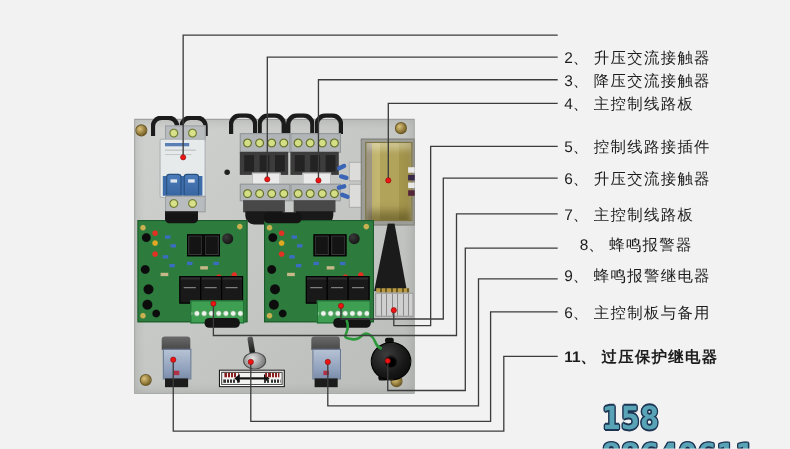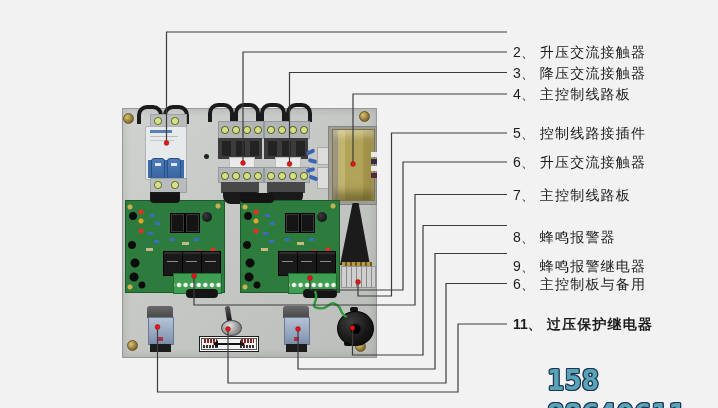--- a/index.html
+++ b/index.html
@@ -288,19 +288,19 @@
       <polyline points="157.5,327 157.5,392 458,392 458,324 507,324" fill="none" stroke="#3c3c3c" stroke-width="1.2"></polyline>
       <circle cx="157.5" cy="327" r="2.4" fill="#ee1414" stroke="#7a0a0a" stroke-width="0.5"></circle>
     </svg>
 
   <div class="lbl" style="top:42px;"><span class="num">2、</span><span>升压交流接触器</span></div>
   <div class="lbl" style="top:62.5px;"><span class="num">3、</span><span>降压交流接触器</span></div>
   <div class="lbl" style="top:84px;"><span class="num">4、</span><span>主控制线路板</span></div>
   <div class="lbl" style="top:123px;"><span class="num">5、</span><span>控制线路接插件</span></div>
   <div class="lbl" style="top:152px;"><span class="num">6、</span><span>升压交流接触器</span></div>
   <div class="lbl" style="top:184.5px;"><span class="num">7、</span><span>主控制线路板</span></div>
-  <div class="lbl" style="top:227px;"><span class="num">8、</span><span>蜂鸣报警器</span></div>
-  <div class="lbl" style="top:256px;"><span class="num">9、</span><span>蜂鸣报警继电器</span></div>
+  <div class="lbl" style="top:212px;margin-left:14px;"><span class="num">8、</span><span>蜂鸣报警器</span></div>
+  <div class="lbl" style="top:240px;"><span class="num">9、</span><span>蜂鸣报警继电器</span></div>
   <div class="lbl" style="top:273.5px;"><span class="num">6、</span><span>主控制板与备用</span></div>
   <div class="lbl" style="top:314px;font-weight:bold;"><span class="num">11、</span><span>过压保护继电器</span></div>
 
   <div class="abs" id="phone">158 88640611</div>
 </div>
 
 </body></html>

